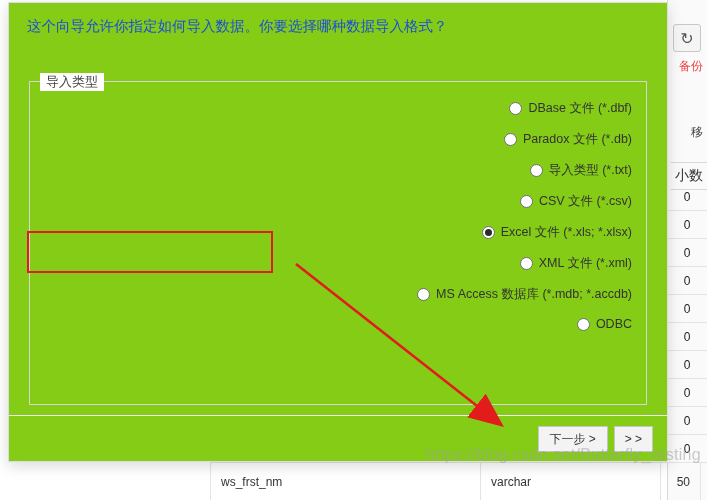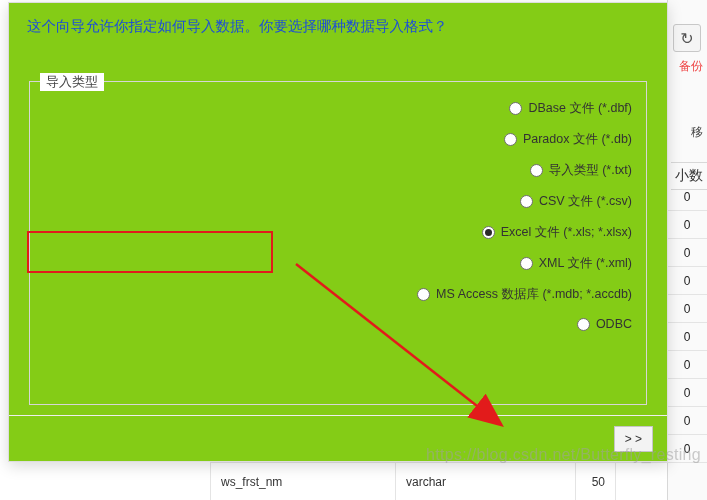--- a/index.html
+++ b/index.html
@@ -84,21 +84,21 @@
     border-top: 1px solid #e4e4e4;
     gap: 0;
   }
   .bg-bottom-row .bcell {
     padding: 0 10px;
     border-right: 1px solid #e4e4e4;
     height: 38px;
     line-height: 38px;
     color: #333;
   }
-  .bg-bottom-row .wname { width: 186px; border-left: 1px solid #e4e4e4;}
+  .bg-bottom-row .wname { width: 271px; border-left: 1px solid #e4e4e4;}
   .bg-bottom-row .wtype { width: 180px; }
   .bg-bottom-row .wnum  { flex: 0 0 40px; text-align: right; }
 
   
   .dialog {
     position: absolute;
     left: 8px; top: 2px;
     width: 660px;
     height: 460px;
     background: #84cc16;
@@ -264,20 +264,21 @@
           <span>MS Access 数据库 (*.mdb; *.accdb)</span>
         </label>
         <label class="radio-item">
           <span class="radio"></span>
           <span>ODBC</span>
         </label>
       </div>
   </div>
 
   <div class="dialog-footer">
+    <div class="btn">下一步 &gt;</div>
     <div class="btn small">&gt; &gt;</div>
   </div>
 </div>
 
 <div class="highlight-box" id="hlBox" style="left: 27px; top: 231px; width: 246px; height: 42px;"></div>
 
 <svg class="arrow" width="707" height="500">
   <defs>
     <marker id="arrhead" markerWidth="14" markerHeight="12" refX="12" refY="6" orient="auto">
       <path d="M0,0 L14,6 L0,12 Z" fill="#e21b1b"></path>

